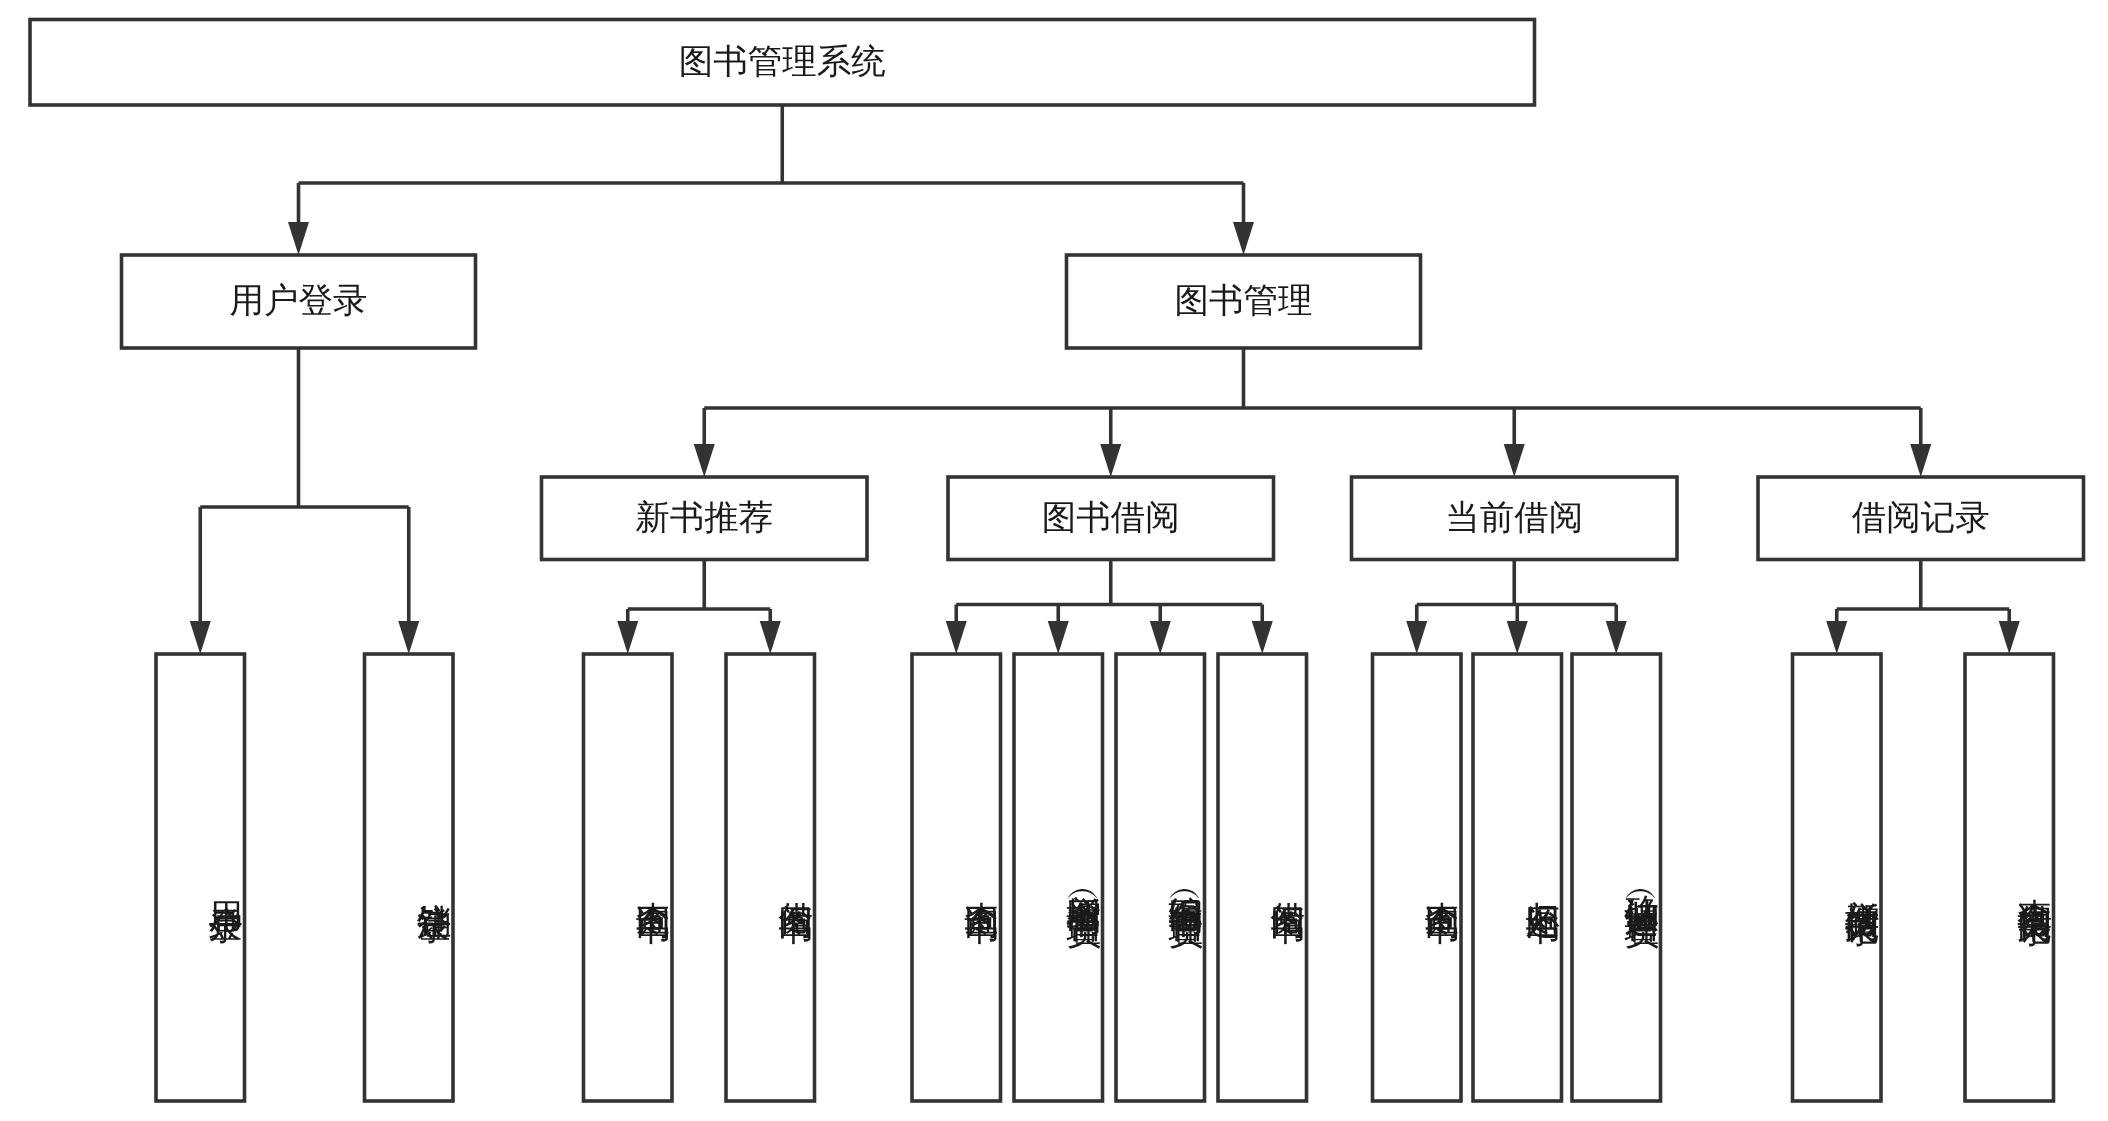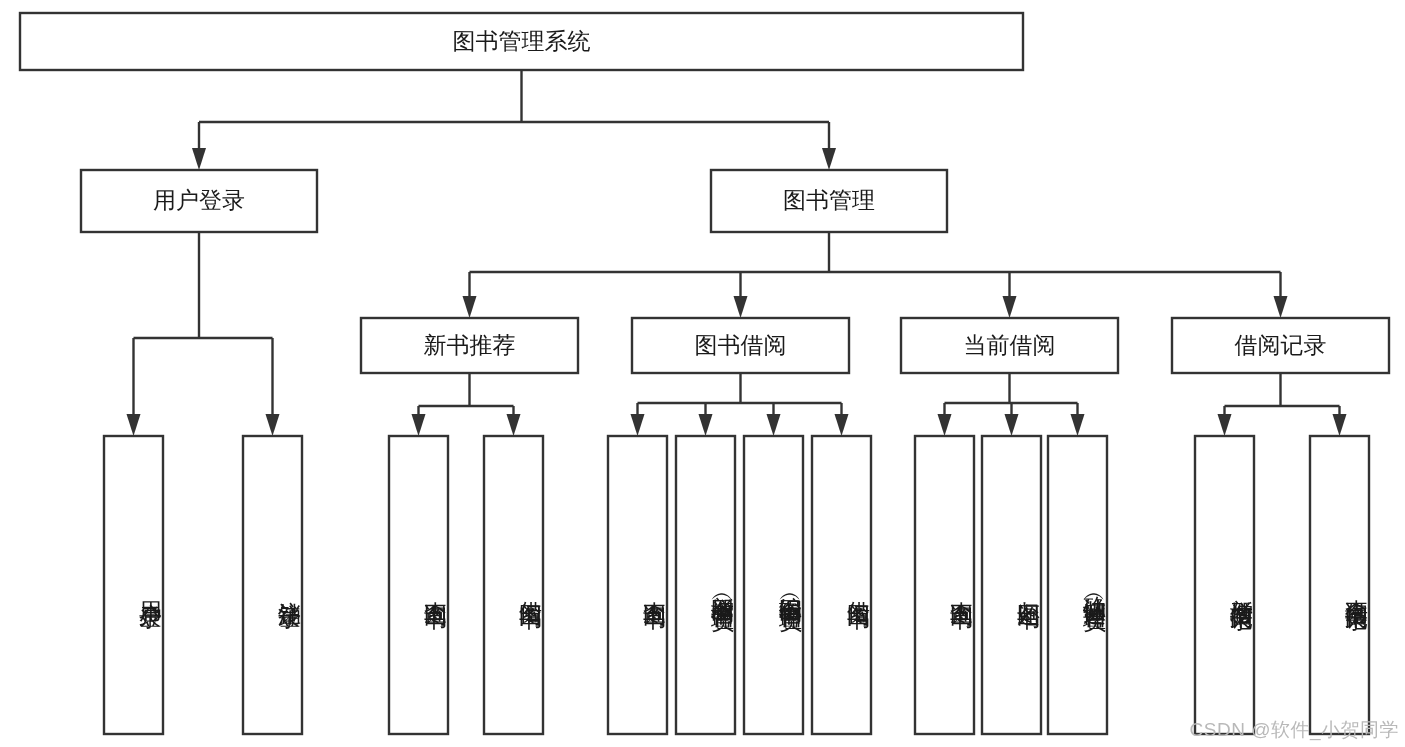--- a/index.html
+++ b/index.html
@@ -176,15 +176,14 @@
       <div class="node-label-v" style="left: 676px; top: 450px; width: 59px; height: 274px;">新增图书（管理员）</div>
       <div class="node-label-v" style="left: 744px; top: 450px; width: 59px; height: 274px;">编辑图书（管理员）</div>
       <div class="node-label-v" style="left: 812px; top: 450px; width: 59px; height: 274px;">借阅图书</div>
       <div class="node-label-v" style="left: 915px; top: 450px; width: 59px; height: 274px;">查询图书</div>
       <div class="node-label-v" style="left: 982px; top: 450px; width: 59px; height: 274px;">归还图书</div>
       <div class="node-label-v" style="left: 1048px; top: 450px; width: 59px; height: 274px;">确认归还（管理员）</div>
       <div class="node-label-v" style="left: 1195px; top: 450px; width: 59px; height: 274px;">新增借阅记录</div>
       <div class="node-label-v" style="left: 1310px; top: 450px; width: 59px; height: 274px;">查询借阅记录</div>
     </div>
 
-  <div class="watermark">CSDN @软件_小贺同学</div>
 
 </div>
 
 </body></html>

